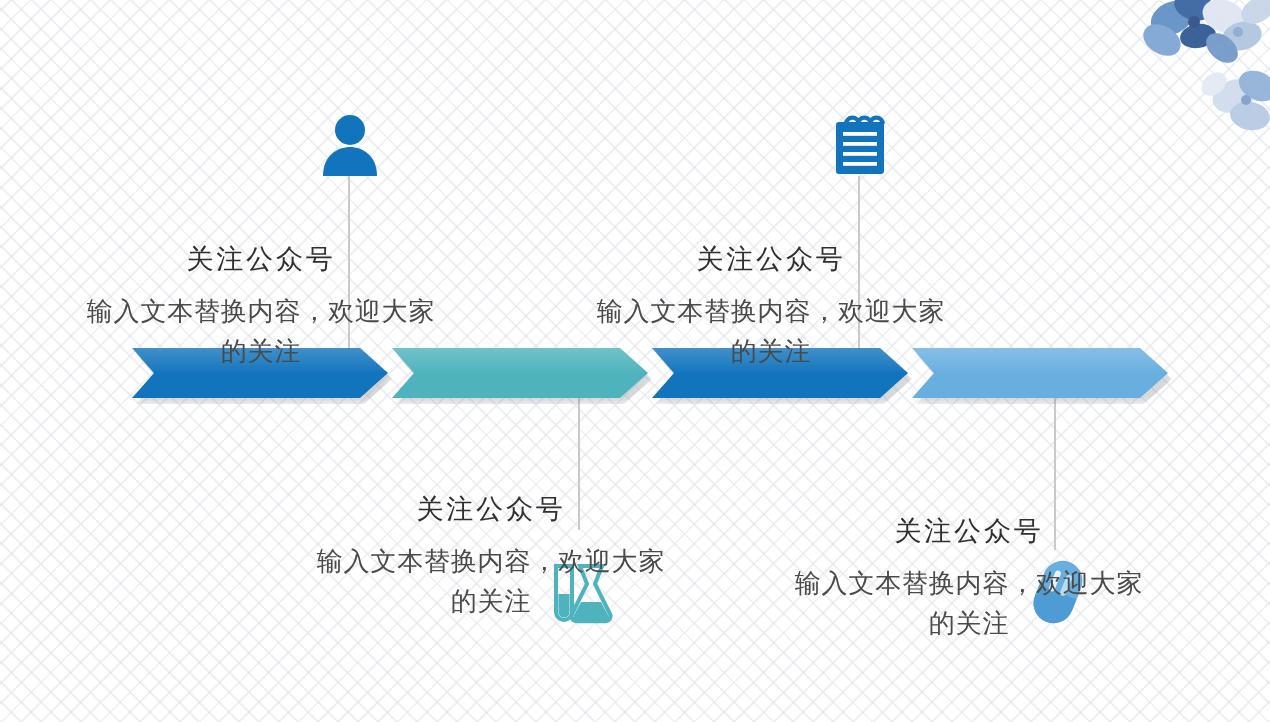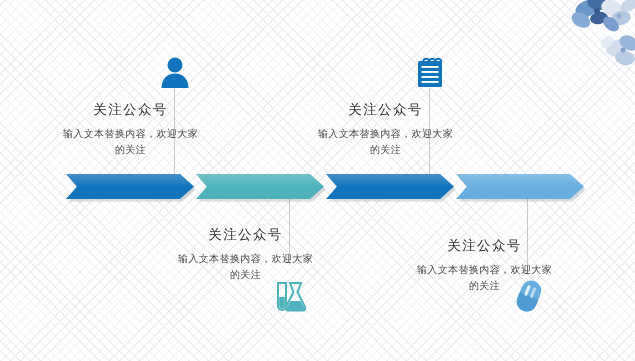--- a/index.html
+++ b/index.html
@@ -65,23 +65,24 @@
     position: absolute;
     width: 185px;
     text-align: center;
   }
   .txt .title {
     font-size: 13.5px;
     color: #2f2f2f;
     letter-spacing: 1.4px;
     margin-bottom: 7px;
     white-space: nowrap;
+    margin-top: 20px;
   }
   .txt .body {
-    font-size: 10px;
+    font-size: 13px;
     color: #4a4a4a;
     line-height: 1.55;
     letter-spacing: 0.4px;
   }
 
   
   .icon {
     position: absolute;
   }
 </style>

